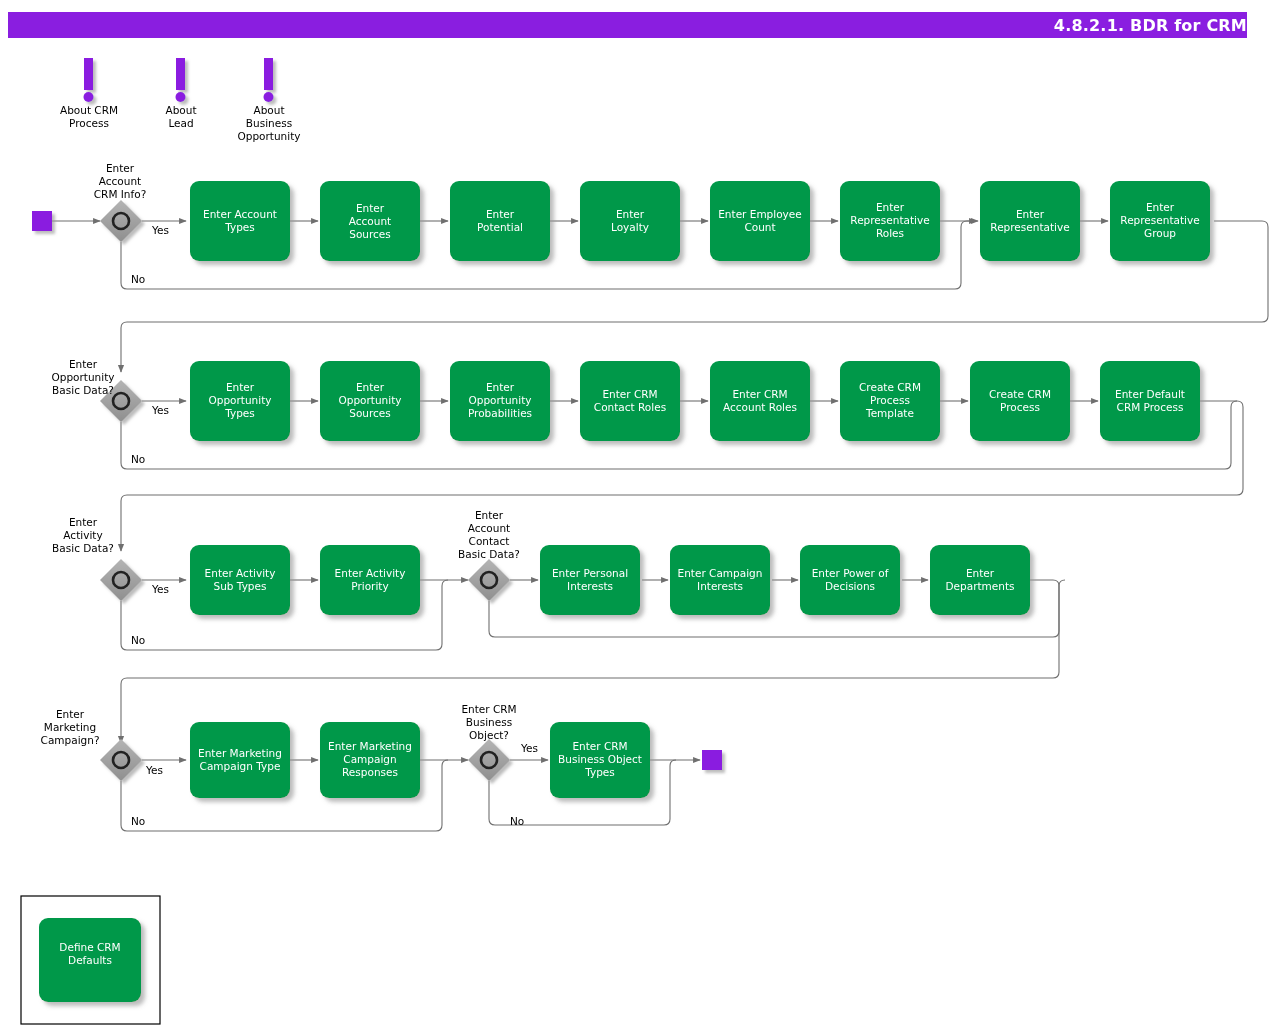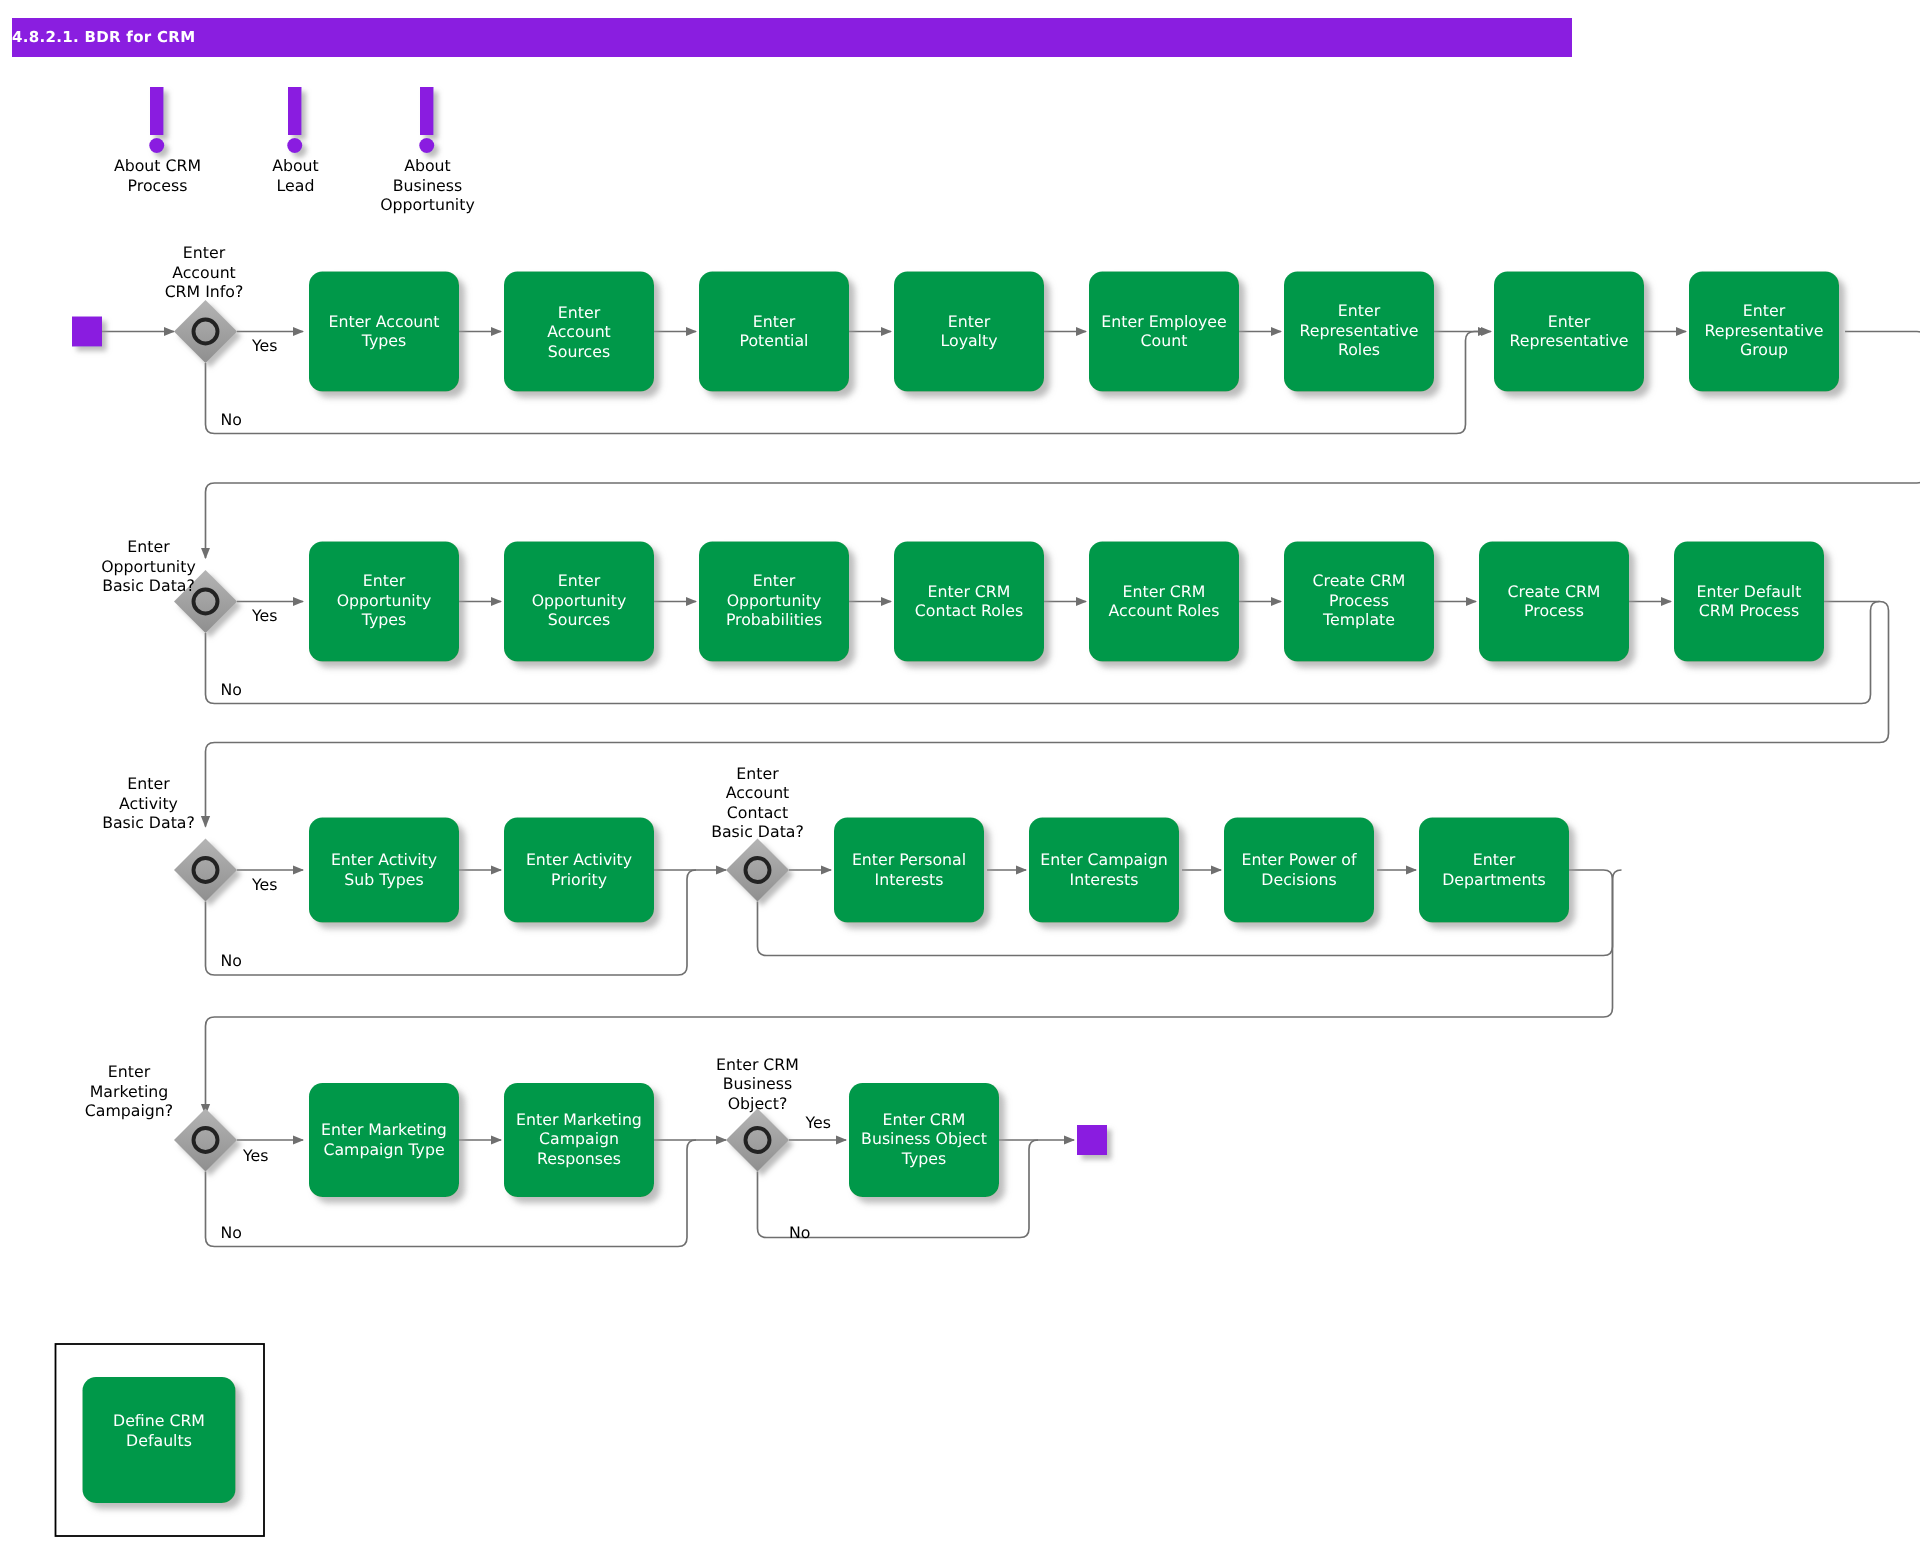--- a/index.html
+++ b/index.html
@@ -10,35 +10,35 @@
   body {
     width: 1280px;
     height: 1035px;
     font-family: "DejaVu Sans", sans-serif;
     overflow: hidden;
   }
   #titlebar {
     position: absolute;
     left: 8px;
     top: 12px;
-    width: 1040px;
+    width: 1239px;
     height: 26px;
     background: #8a1ee0;
     color: #ffffff;
-    font-size: 10px;
+    font-size: 16px;
     font-weight: bold;
     display: flex;
     align-items: center;
-    justify-content: flex-start;
+    justify-content: flex-end;
     letter-spacing: 0.2px;
     font-family: "DejaVu Sans", sans-serif;
   }
   #canvas {
     position: absolute;
-    left: 16px;
+    left: 0;
     top: 0;
     width: 1199px;
     height: 1035px;
   }
   svg { display: block; }
   .nodelabel {
     fill: #ffffff;
     font-family: "DejaVu Sans", sans-serif;
     font-size: 10.5px;
     text-anchor: middle;

